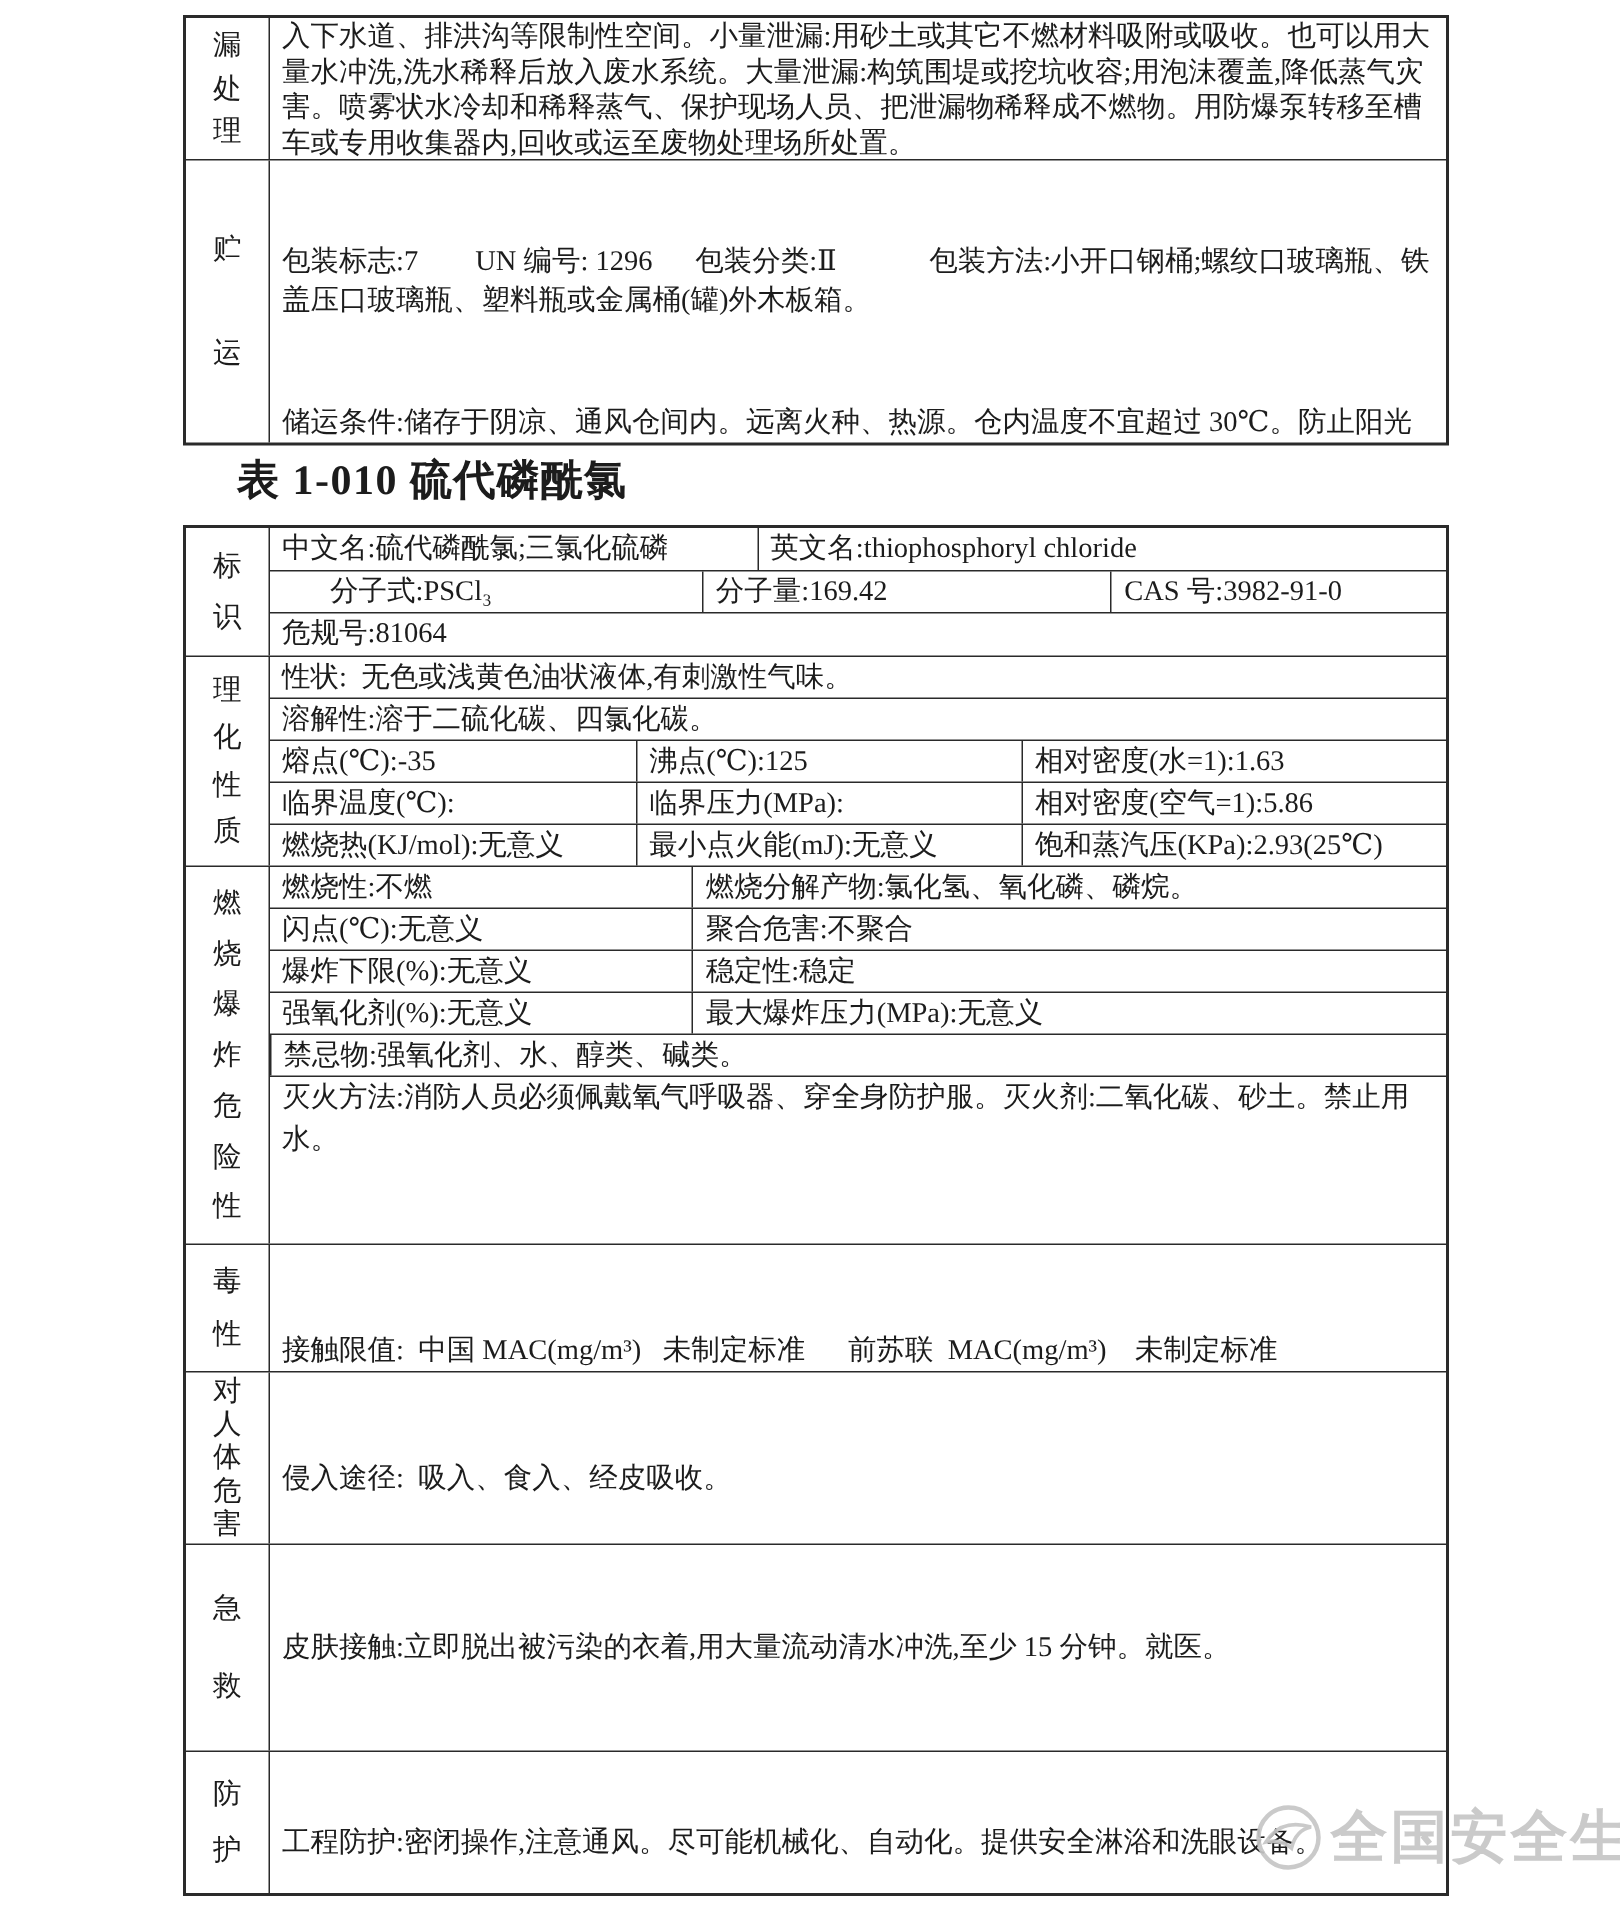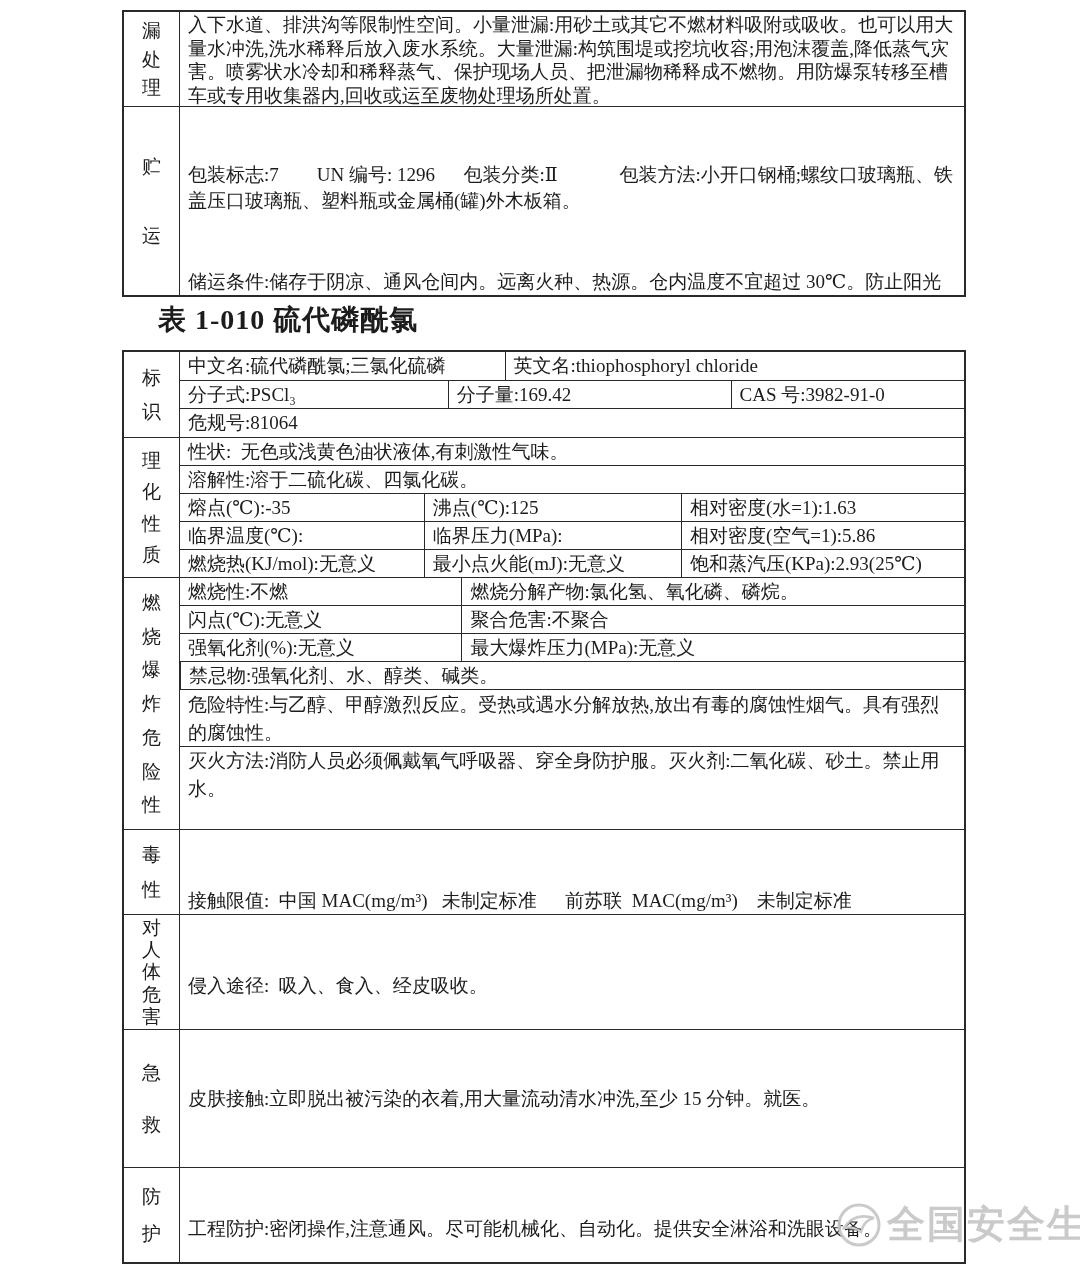--- a/index.html
+++ b/index.html
@@ -68,21 +68,21 @@
       <div class="lbl vlabel">
           <span>标</span>
           <span>识</span>
         </div>
       <div class="cnt">
         <div class="row" style="height:29px;">
           <div class="cell lh28" style="width:41.4%;">中文名:硫代磷酰氯;三氯化硫磷</div>
           <div class="cell bl lh28" style="width:58.6%;">英文名:thiophosphoryl chloride</div>
         </div>
         <div class="row" style="height:28px;">
-          <div class="cell lh27" style="width:35.8%;">分子式:PSCl₃</div>
+          <div class="cell lh27" style="width:35.8%;margin-left:32px;">分子式:PSCl₃</div>
           <div class="cell bl lh27" style="width:33%;">分子量:169.42</div>
           <div class="cell bl lh27" style="width:31.2%;margin-left:36px;">CAS 号:3982-91-0</div>
         </div>
         <div class="row last" style="height:29px;">
           <div class="cell full lh28">危规号:81064</div>
         </div>
       </div>
     </div>
 
     <div class="sec" style="height:140px;">
@@ -97,21 +97,21 @@
           <div class="cell full lh27">性状:  无色或浅黄色油状液体,有刺激性气味。</div>
         </div>
         <div class="row" style="height:28px;">
           <div class="cell full lh27">溶解性:溶于二硫化碳、四氯化碳。</div>
         </div>
         <div class="row" style="height:28px;">
           <div class="cell lh27" style="width:31.1%;">熔点(℃):-35</div>
           <div class="cell bl lh27" style="width:32.8%;">沸点(℃):125</div>
           <div class="cell bl lh27" style="width:36.1%;">相对密度(水=1):1.63</div>
         </div>
-        <div class="row" style="height:28px;">
+        <div class="row" style="height:28px;justify-content:space-between;">
           <div class="cell lh27" style="width:31.1%;">临界温度(℃):</div>
           <div class="cell bl lh27" style="width:32.8%;">临界压力(MPa):</div>
           <div class="cell bl lh27" style="width:36.1%;">相对密度(空气=1):5.86</div>
         </div>
         <div class="row last" style="height:28px;">
           <div class="cell lh27" style="width:31.1%;">燃烧热(KJ/mol):无意义</div>
           <div class="cell bl lh27" style="width:32.8%;">最小点火能(mJ):无意义</div>
           <div class="cell bl lh27" style="width:36.1%;">饱和蒸汽压(KPa):2.93(25℃)</div>
         </div>
       </div>
@@ -130,28 +130,29 @@
       <div class="cnt">
         <div class="row" style="height:28px;">
           <div class="cell lh27" style="width:35.9%;">燃烧性:不燃</div>
           <div class="cell bl lh27" style="width:64.1%;">燃烧分解产物:氯化氢、氧化磷、磷烷。</div>
         </div>
         <div class="row" style="height:28px;">
           <div class="cell lh27" style="width:35.9%;">闪点(℃):无意义</div>
           <div class="cell bl lh27" style="width:64.1%;">聚合危害:不聚合</div>
         </div>
         <div class="row" style="height:28px;">
+          <div class="cell lh27" style="width:35.9%;">爆炸下限(%):无意义</div>
+          <div class="cell bl lh27" style="width:64.1%;">稳定性:稳定</div>
+        </div>
+        <div class="row" style="height:28px;">
           <div class="cell lh27" style="width:35.9%;">强氧化剂(%):无意义</div>
           <div class="cell bl lh27" style="width:64.1%;">最大爆炸压力(MPa):无意义</div>
         </div>
         <div class="row" style="height:28px;">
           <div class="cell bl lh27" style="width:64.1%;">禁忌物:强氧化剂、水、醇类、碱类。</div>
-        </div>
-        <div class="row" style="height:57px;">
-          <div class="cell full lh275" style="padding-top:1px;">危险特性:与乙醇、甲醇激烈反应。受热或遇水分解放热,放出有毒的腐蚀性烟气。具有强烈的腐蚀性。</div>
         </div>
         <div class="row last" style="height:55px;">
           <div class="cell full lh275">灭火方法:消防人员必须佩戴氧气呼吸器、穿全身防护服。灭火剂:二氧化碳、砂土。禁止用水。</div>
         </div>
       </div>
     </div>
 
     <div class="sec" style="height:85px;">
       <div class="lbl vlabel">
           <span>毒</span>

